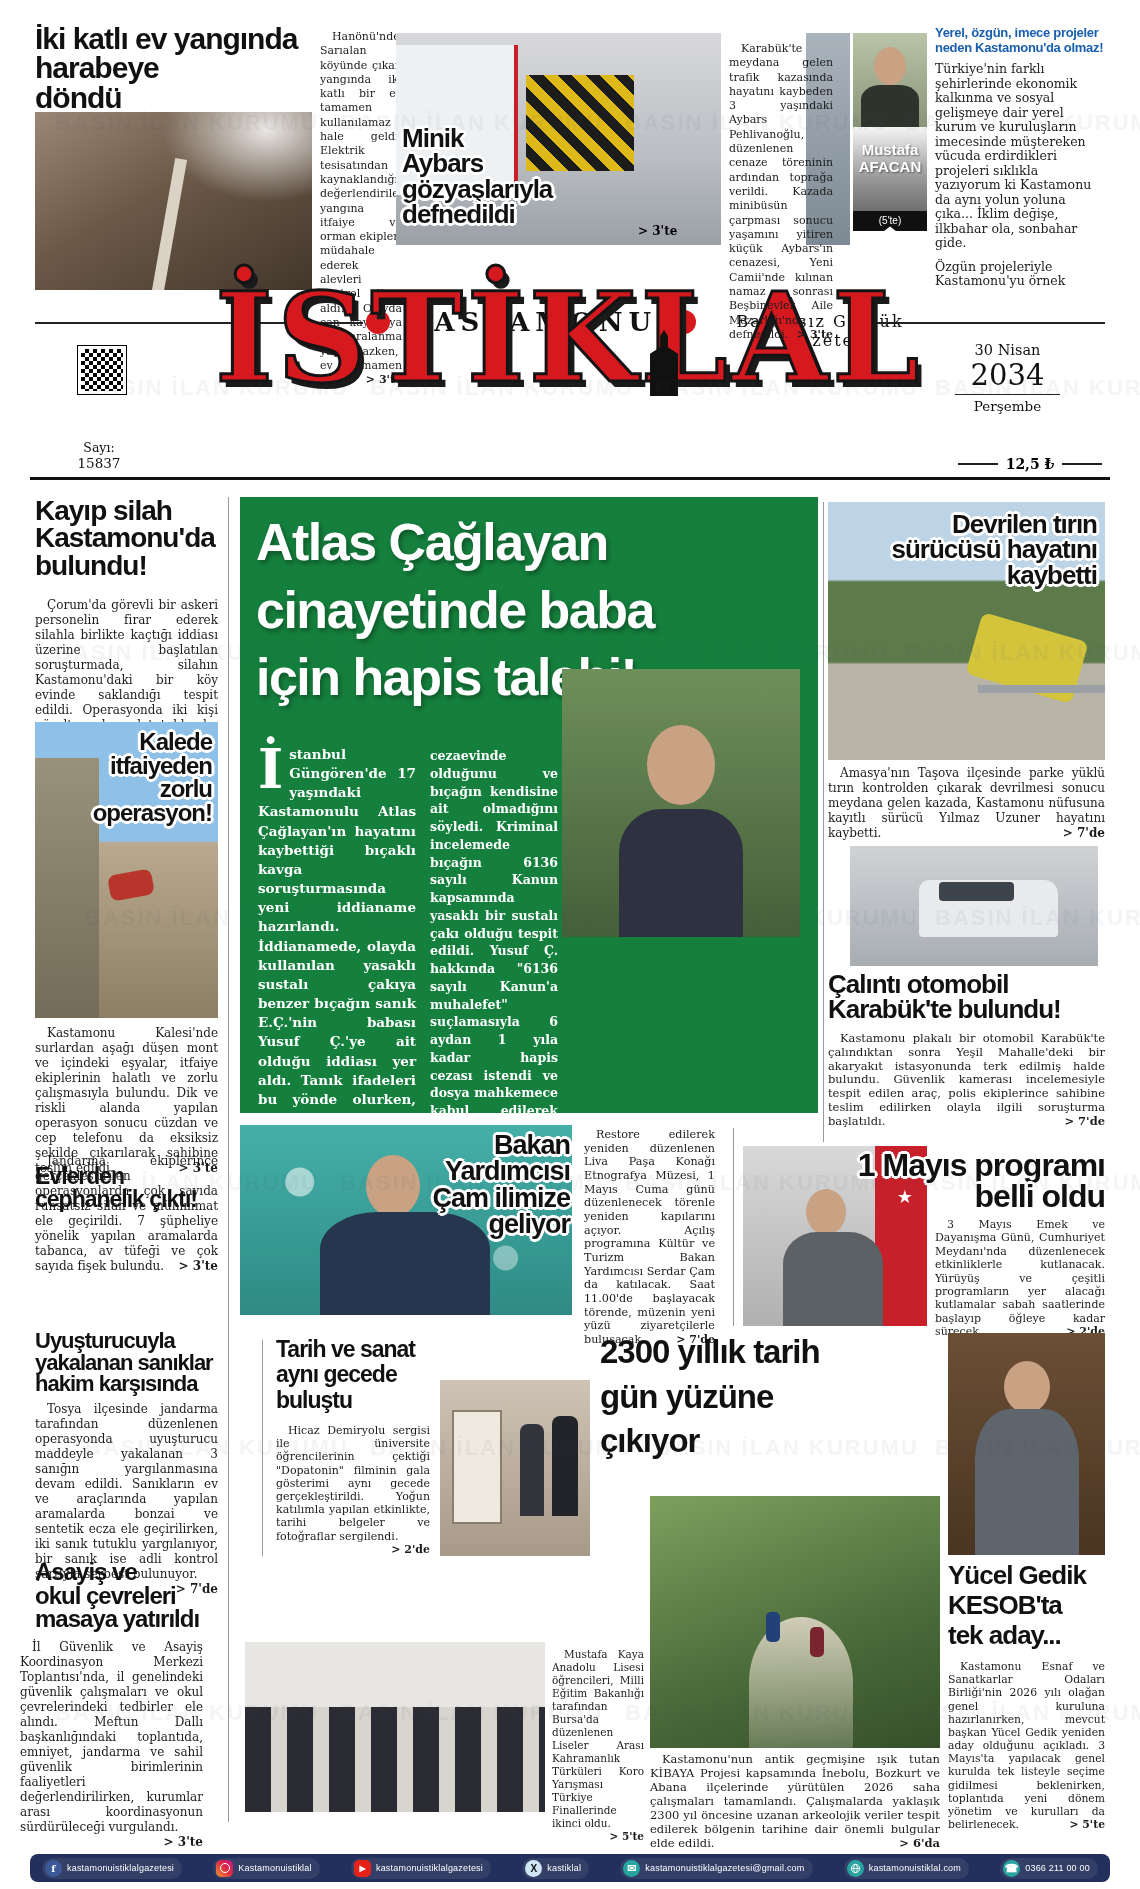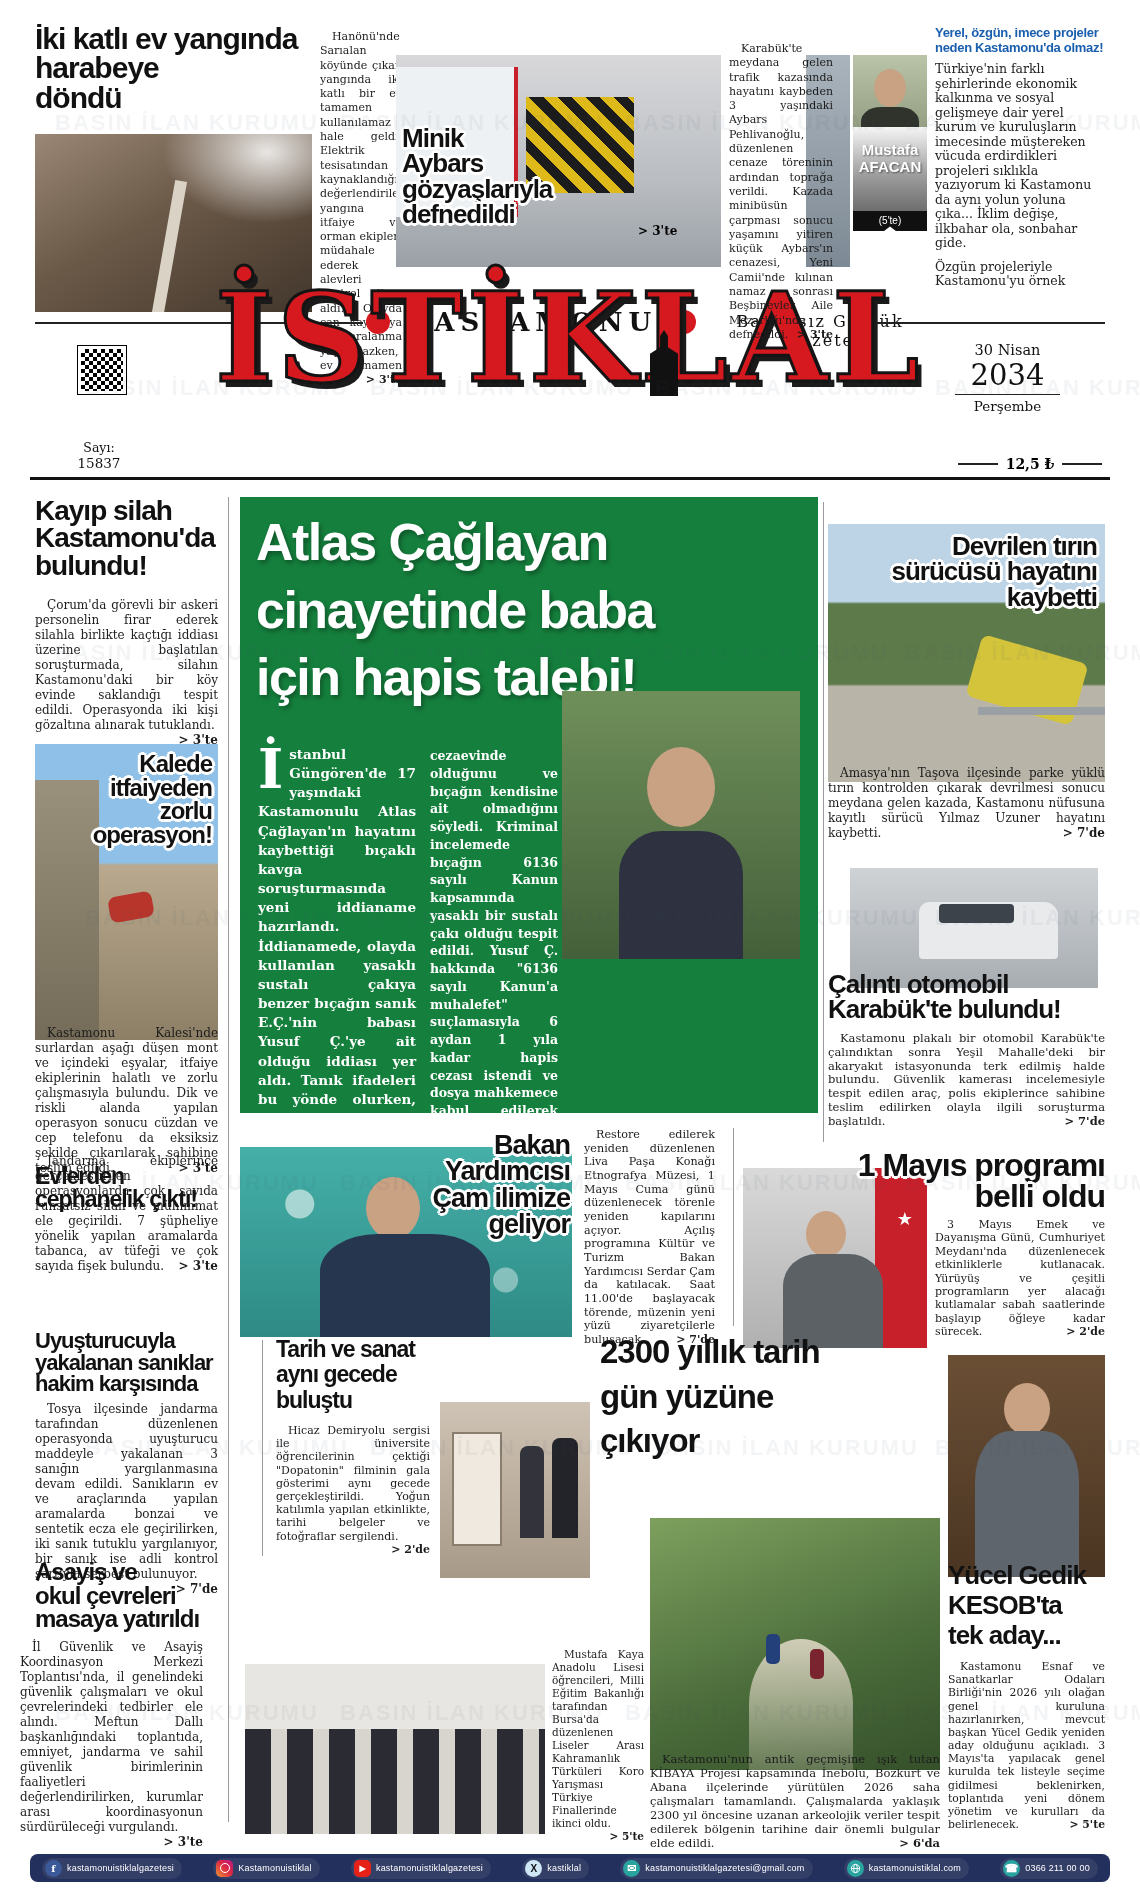--- a/index.html
+++ b/index.html
@@ -9,21 +9,21 @@
   .abs{position:absolute;}
   
   .hd{font-family:"Liberation Sans",sans-serif;font-weight:800;letter-spacing:-1px;line-height:0.98;color:#111;}
   .outl{text-shadow:-2px -2px 0 #fff,2px -2px 0 #fff,-2px 2px 0 #fff,2px 2px 0 #fff,
         -3px 0 0 #fff,3px 0 0 #fff,0 -3px 0 #fff,0 3px 0 #fff;}
   .t-r{text-align:right;}
   
   .bp{font-family:"DejaVu Serif","Liberation Serif",serif;color:#1c1c1c;text-align:justify;
       text-indent:12px;line-height:1.25;}
   .ref{float:right;font-weight:bold;font-family:"DejaVu Serif",serif;text-indent:0;}
-  .photo{position:absolute;overflow:hidden;background:#c8c4bc;margin-top:22px;}
+  .photo{position:absolute;overflow:hidden;background:#c8c4bc;}
   .ph-head{position:absolute;border-radius:50%;background:#c9a183;}
   .ph-torso{position:absolute;background:#2c2f38;border-radius:34% 34% 0 0;}
   .vsep{position:absolute;width:1px;background:#9a9a9a;}
   .hline{position:absolute;height:2px;background:#222;}
   .masthead-title{font-family:"DejaVu Serif","Liberation Serif",serif;font-weight:bold;
       color:#d6191f;-webkit-text-stroke:3px #141414;text-shadow:5px 6px 0 #1a1a1a;
       line-height:1;letter-spacing:4px;text-align:center;}
   .kicker{font-family:"DejaVu Serif",serif;font-weight:bold;color:#111;letter-spacing:6px;text-align:center;}
   .slogan{font-family:"DejaVu Serif",serif;color:#111;letter-spacing:2px;text-align:center;}
   .dot{position:absolute;width:24px;height:24px;border-radius:50%;background:#d6191f;}

